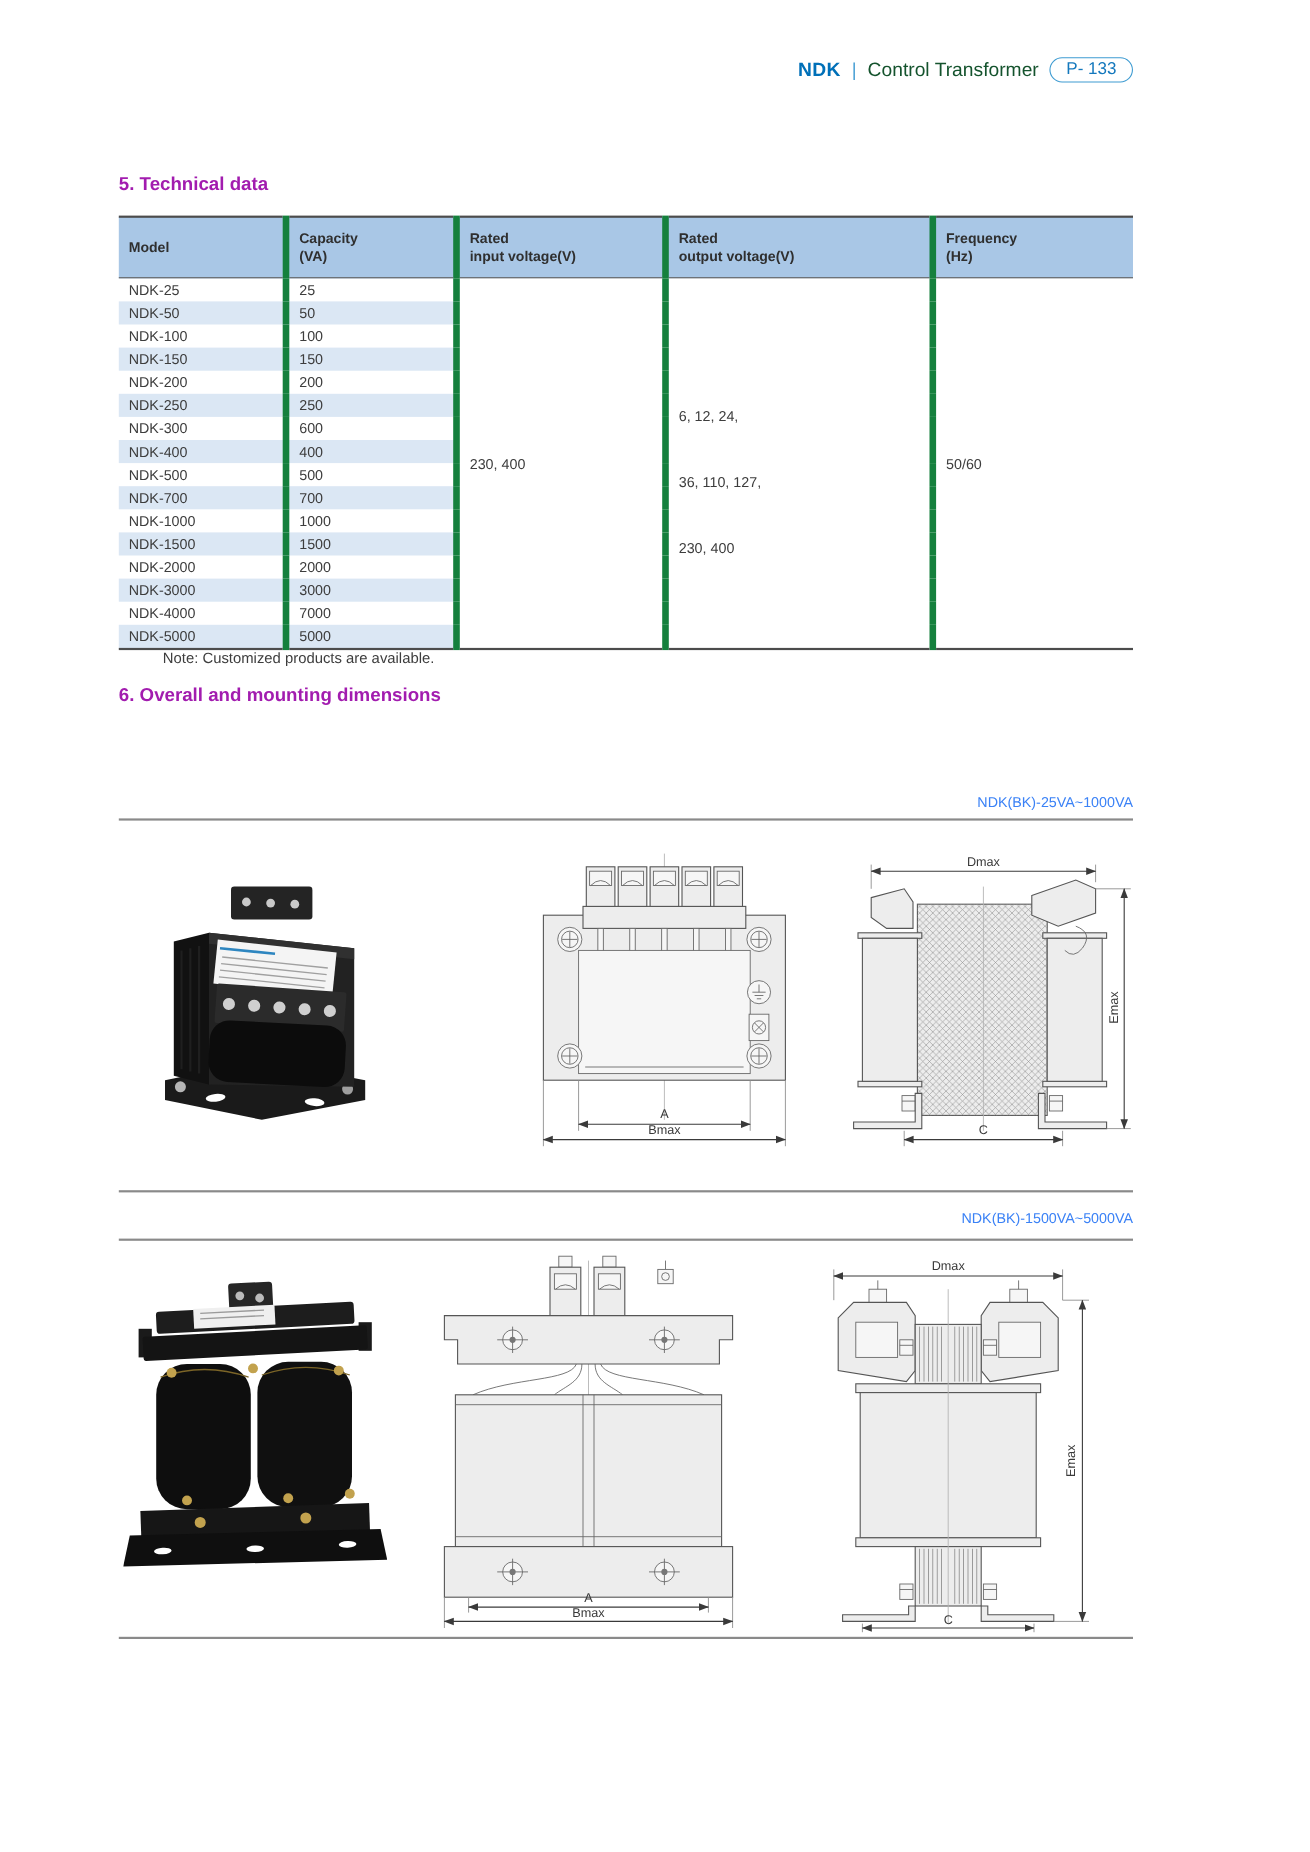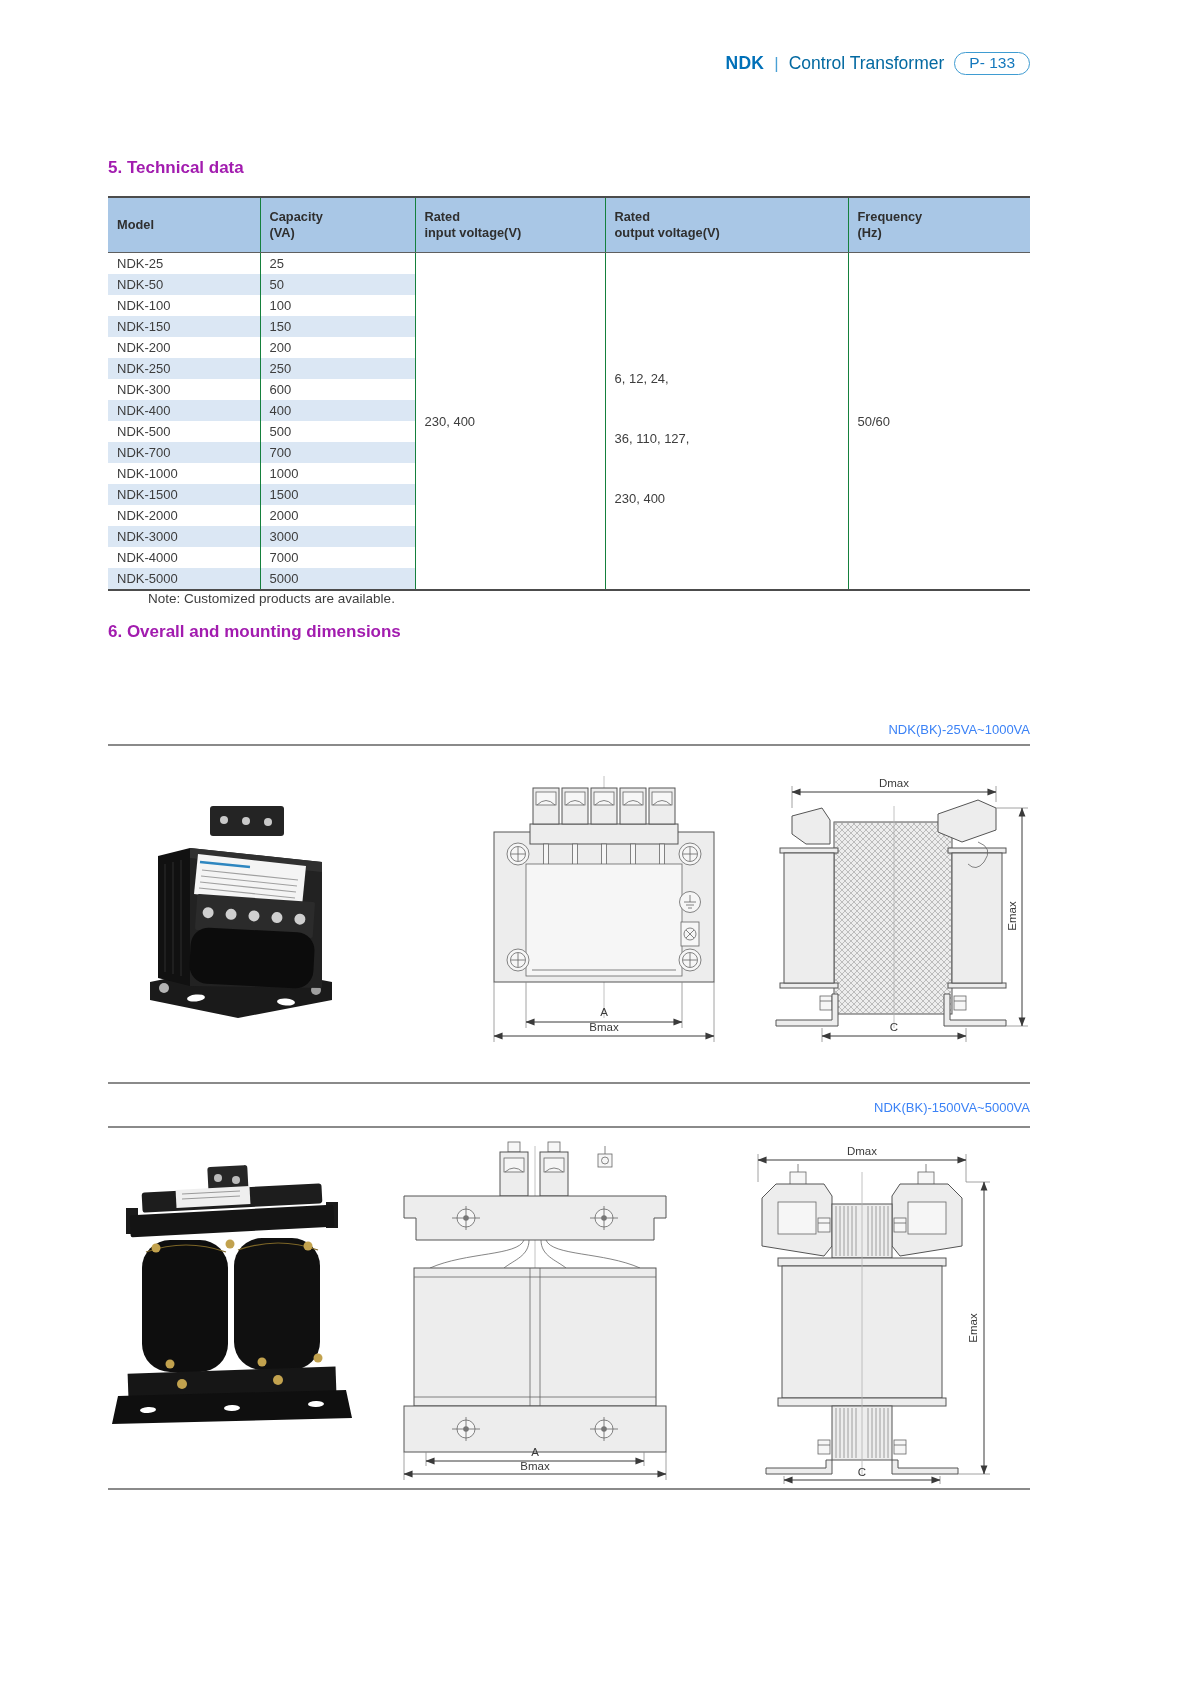--- a/index.html
+++ b/index.html
@@ -3,38 +3,38 @@
 <meta charset="utf-8">
 <style>
   html,body{margin:0;padding:0;background:#ffffff;}
   .page{position:relative;width:1191px;height:1684px;background:#fff;
         font-family:"Liberation Sans",sans-serif;overflow:hidden;color:#3d3d3d;}
 
   
   .doc-header{position:absolute;top:52px;right:161px;display:flex;align-items:center;gap:10px;}
   .brand{font-weight:bold;font-size:17.5px;color:#0070b8;letter-spacing:.3px;}
   .pipe{color:#4aa0d5;font-size:17px;}
-  .subtitle{color:#0369a1;font-size:17.5px;}
+  .subtitle{color:#14532d;font-size:17.5px;}
   .badge{border:1.6px solid #3f9cd2;border-radius:15px;padding:1px 14px 2px 14px;
          color:#1478bd;font-size:15.5px;}
 
   
   .sec-title{position:absolute;left:108px;color:#a21caf;font-weight:bold;font-size:17px;}
   #s5-title{top:158px;}
   #s6-title{top:622px;}
 
   
   table.tech{position:absolute;left:108px;top:196px;width:922px;border-collapse:collapse;
              table-layout:fixed;border-top:2.4px solid #4c4c4c;border-bottom:2.4px solid #4c4c4c;
              font-size:13px;color:#3d3d3d;}
   table.tech thead th{background:#a9c7e6;height:46px;text-align:left;vertical-align:middle;
              padding:4px 4px 4px 9px;font-size:12.8px;color:#2f2f2f;font-weight:bold;
              line-height:1.25;border-bottom:1.4px solid #5f5f5f;}
   table.tech td{height:21px;padding:0 4px 0 9px;vertical-align:middle;}
-  table.tech .bl{border-left:1px solid #15803d;}
+  table.tech .bl{border-left:6px solid #15803d;}
   table.tech tbody tr:nth-child(even) td.stripe{background:#dbe7f4;}
   td.merge{background:#fff;vertical-align:middle;}
   td.merge div{line-height:1.75;margin-top:37px;}
 
   .note{position:absolute;left:108px;top:591px;font-size:13.5px;color:#3d3d3d;margin-left:40px;}
 
   
   .block-label{position:absolute;right:161px;font-size:13px;color:#3b82f6;}
   #blk1-label{top:722px;}
   #blk2-label{top:1100px;}

